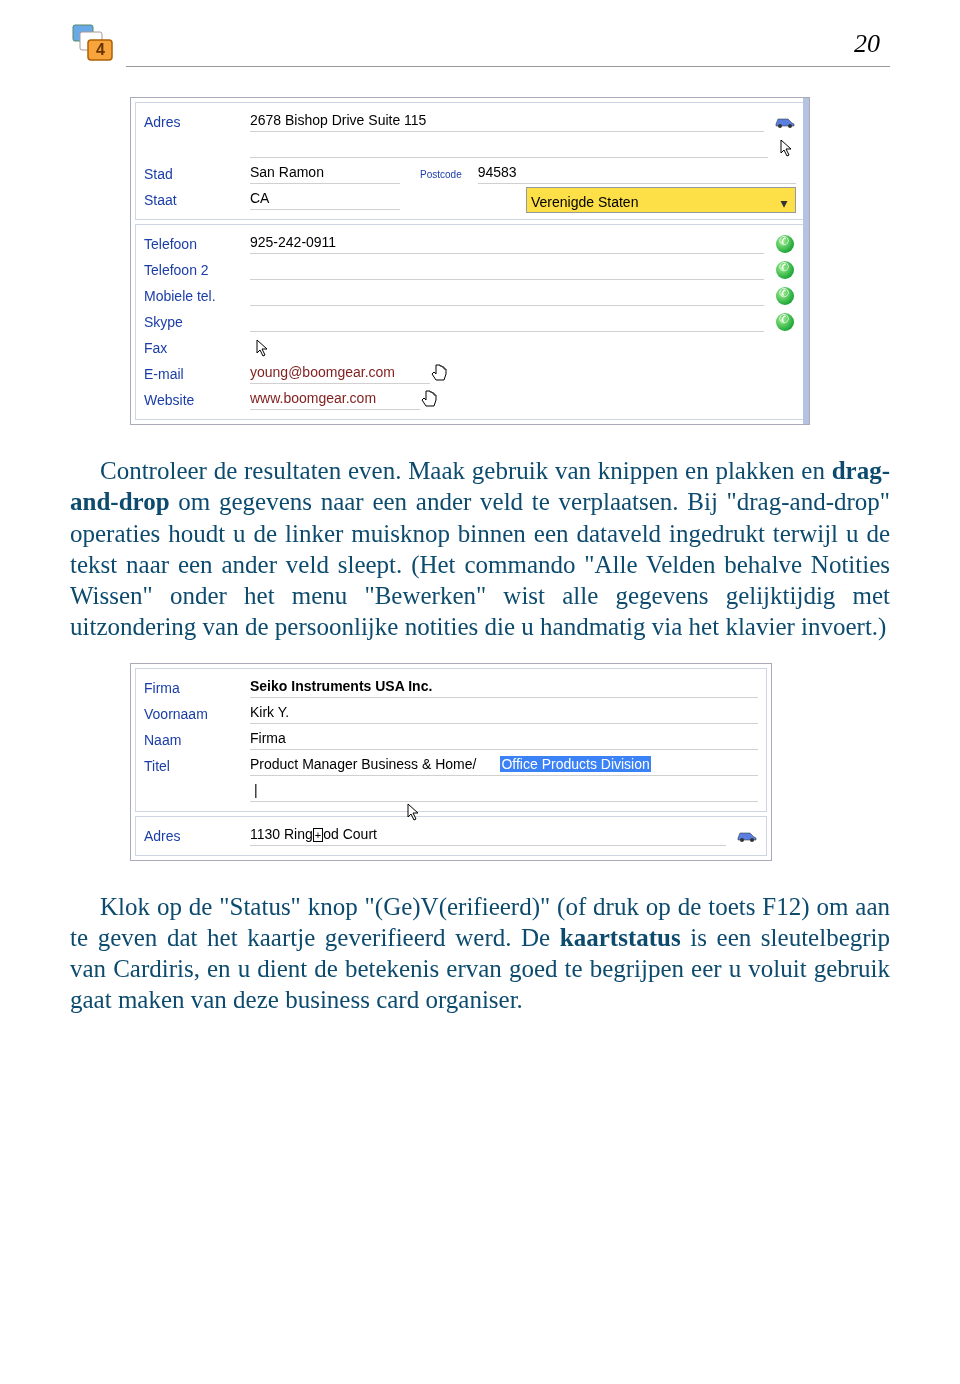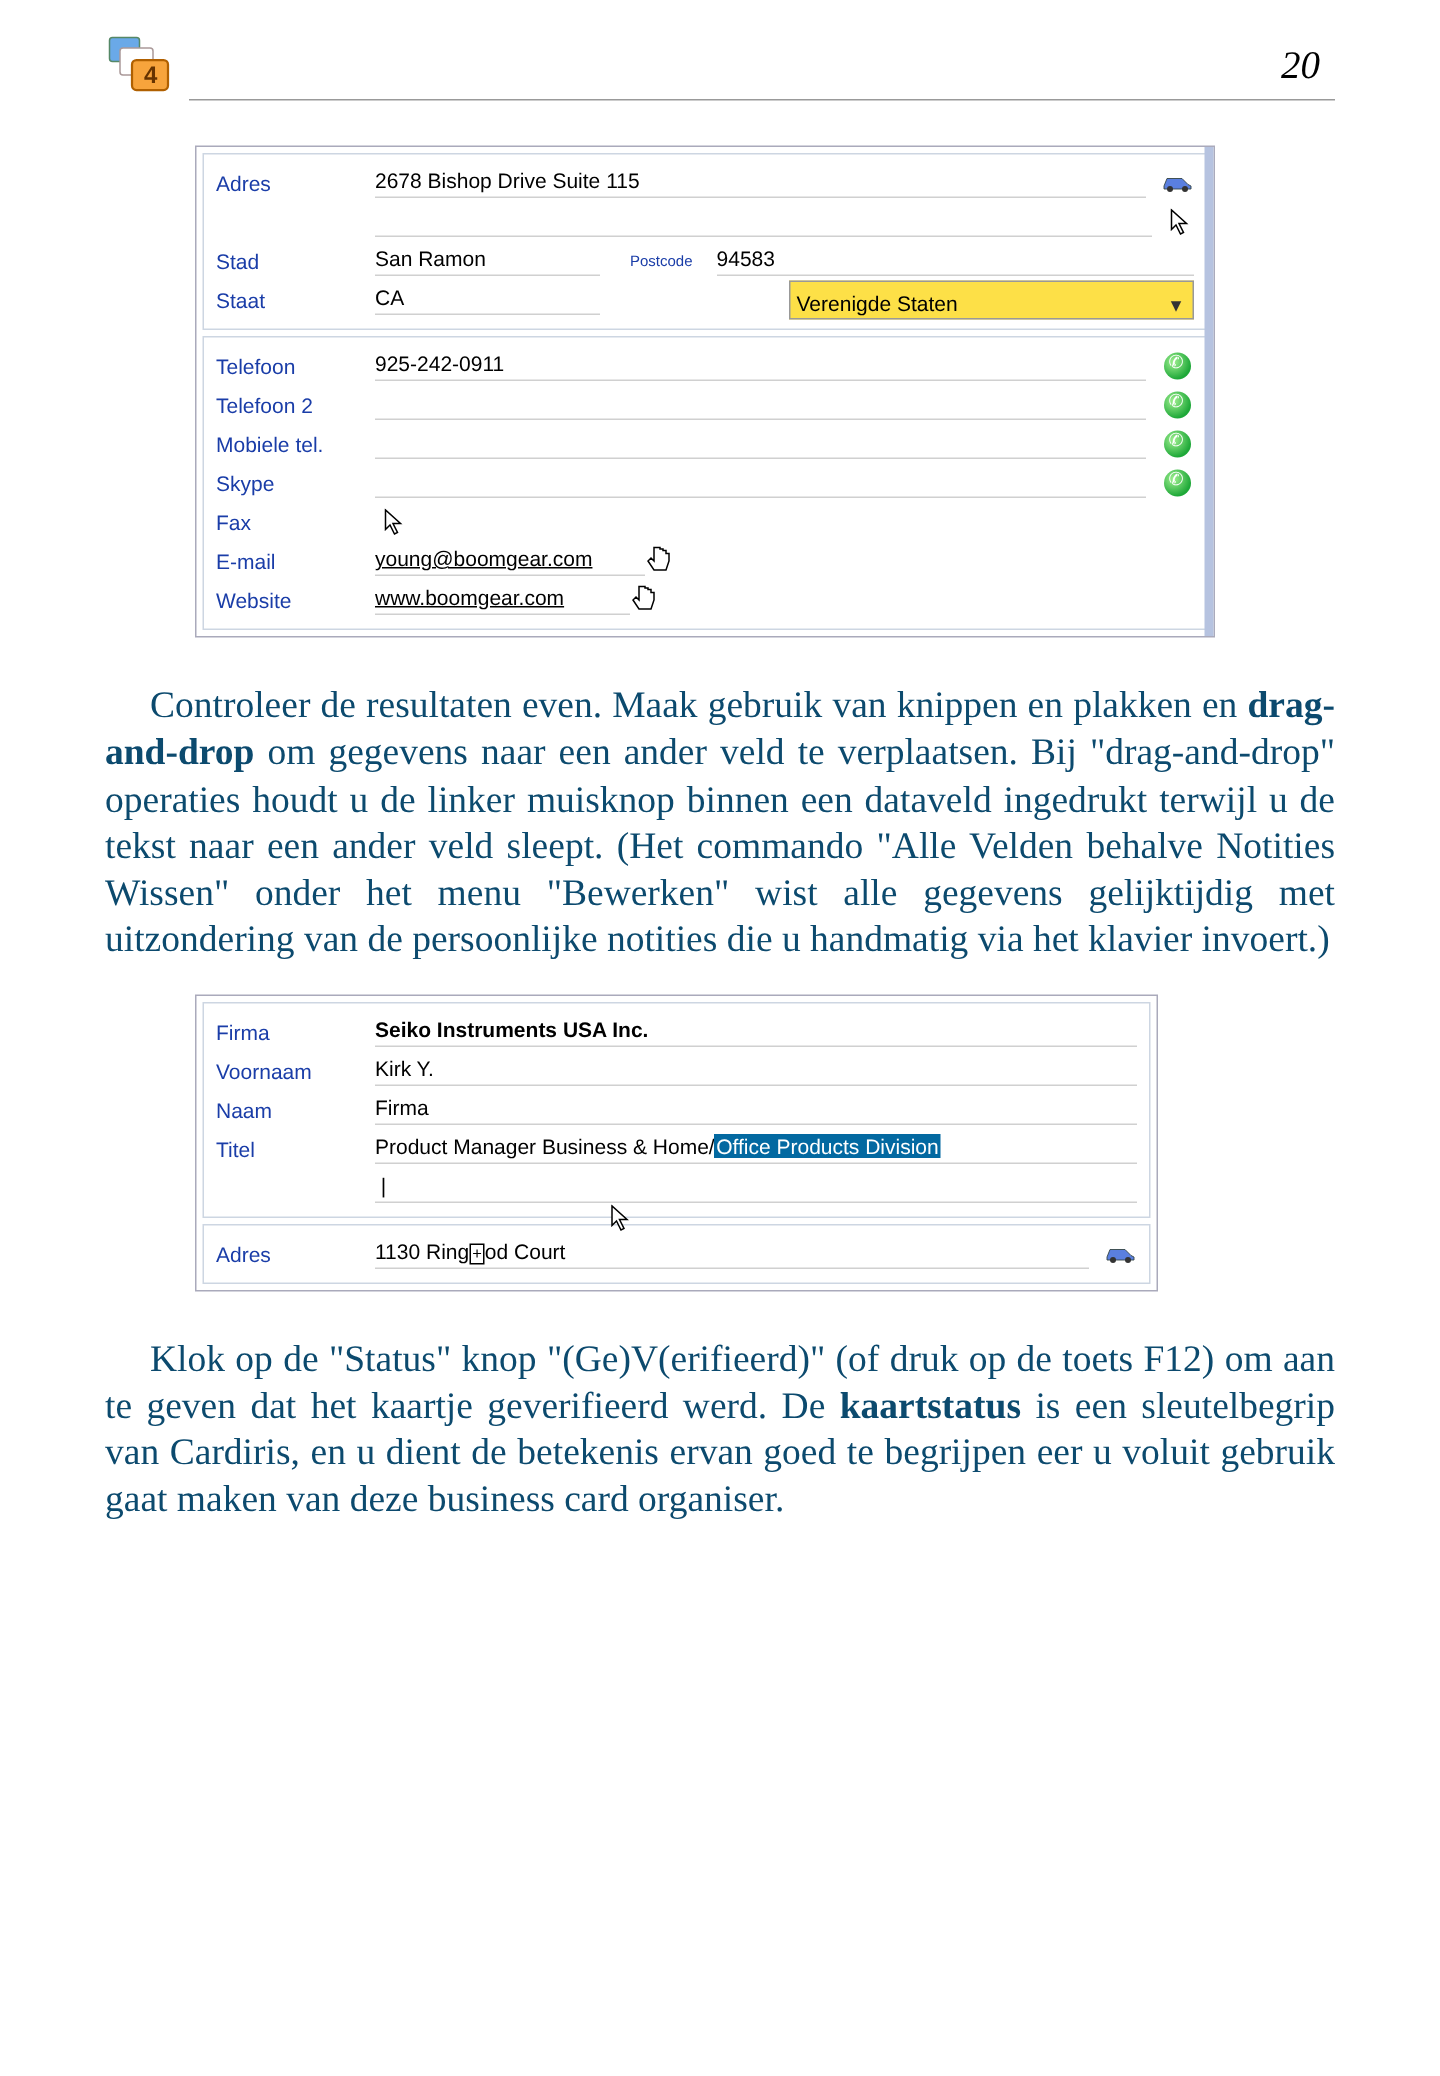--- a/index.html
+++ b/index.html
@@ -71,22 +71,21 @@
   }
   .value {
     flex: 1;
     border-bottom: 1px solid #d0d0d0;
     font-size: 14px;
     color: #000;
     min-height: 18px;
     padding-bottom: 1px;
   }
   .value.link {
-    color: #000000;
-    text-decoration: underline;
+    color: #7f1d1d;
   }
   .value.bold { font-weight: bold; }
   .half-label {
     color: #1a3da8;
     font-size: 10px;
     padding: 0 10px 0 14px;
   }
   .combo {
     border: 1px solid #999;
     background: #fde047;
@@ -139,23 +138,24 @@
     color: #0c4a6e;
   }
   .paragraph .bold { font-weight: bold; }
   .panel-scrollbar {
     position: absolute;
     right: 0; top: 0; bottom: 0;
     width: 6px;
     background: #b6c3e0;
   }
   .selected-text {
-    background: #0369a1;
+    background: #3b82f6;
     color: #fff;
     padding: 0 1px;
+    margin-left: 24px;
   }
   .hand-cursor {
     width: 22px; height: 24px;
     position: relative;
   }
   .drag-cursor {
     width: 22px; height: 22px;
     position: relative;
   }
 </style>

